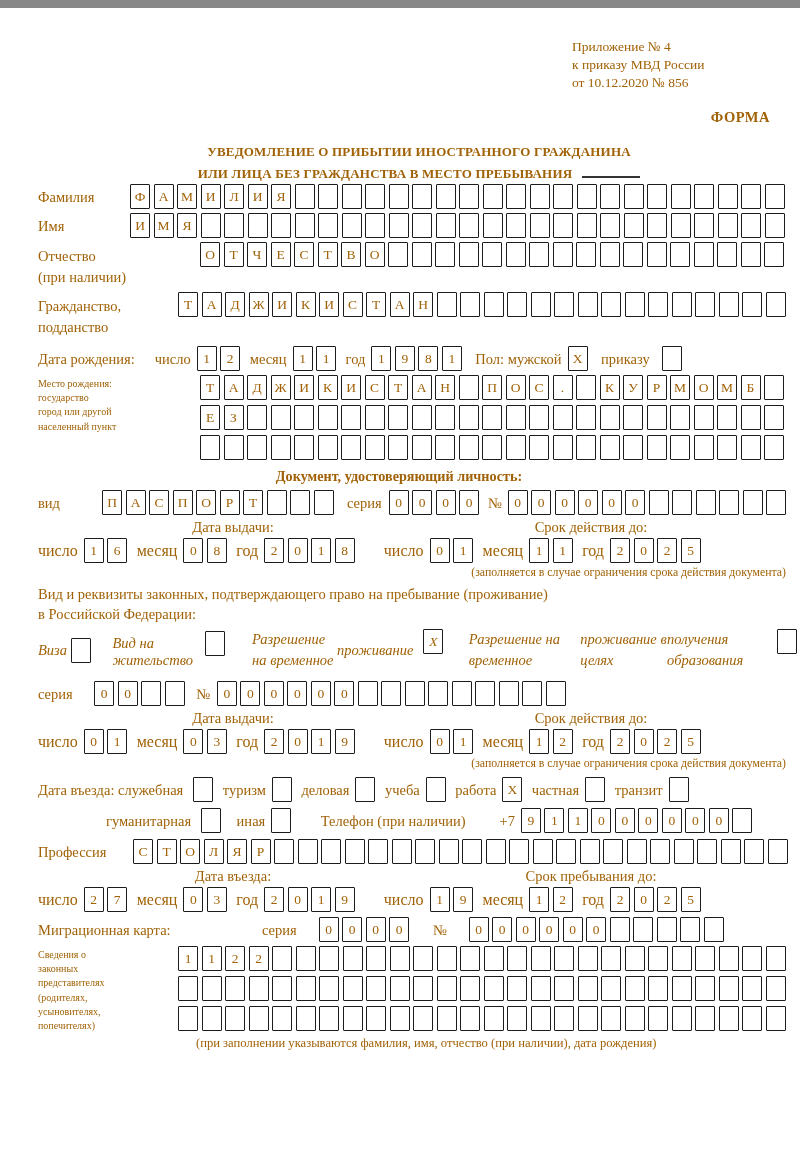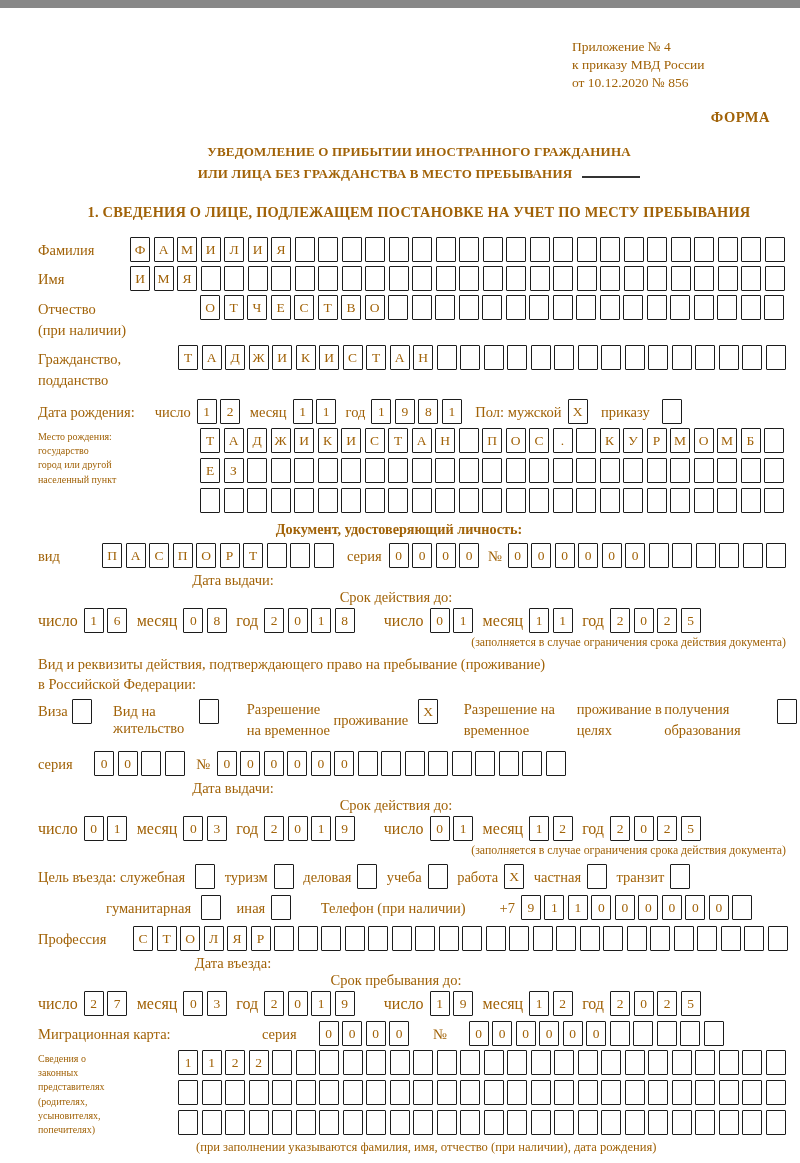--- a/index.html
+++ b/index.html
@@ -22,27 +22,27 @@
     display:inline-flex;flex:0 0 auto;width:20px;height:25px;margin-right:3.5px;
     border:1.6px solid #1c1c1c;border-radius:1px;box-sizing:border-box;
     align-items:center;justify-content:center;font-size:13.5px;background:#fff;
   }
   .w90{width:92px;} .w162{width:162px;} .w140{width:140px;} .w64{width:64px;} .w95{width:95px;} .w190{width:190px;}
   .lblgap{margin:4px 6px 0 6px;flex:0 0 auto;}
   .dg{display:flex;align-items:flex-start;}
   .dg .lblgap:first-child{margin-left:0;}
   .daterow{display:flex;margin-bottom:2px;}
   .dg-right{margin-left:auto;margin-right:96px;}
-  .dh{display:flex;font-size:14.5px;margin:2px 0 2px;flex-direction:column;}
+  .dh{display:flex;font-size:14.5px;margin:2px 0 2px;}
   .dh-l{width:390px;text-align:center;}
   .dh-r{flex:1;text-align:center;padding-right:46px;}
   .note{text-align:right;padding-right:14px;font-size:11.8px;margin:1px 0 6px;}
   .plain{font-size:14.5px;margin:3px 0;}
   .doc-title{font-weight:bold;font-size:14.2px;text-align:center;margin:3px 40px 5px 0;}
-  .optrow{display:flex;align-items:flex-start;margin:6px 0 10px;font-size:14.5px;}
+  .optrow{display:flex;align-items:center;margin:6px 0 10px;font-size:14.5px;font-style:italic;}
   .opt{display:flex;align-items:flex-start;}
   .optlines{display:flex;align-items:center;line-height:1.45;}
   .optbox{margin:0 0 0 10px;}
   .reps{display:flex;align-items:flex-start;margin-top:2px;}
   .reps-labels{width:140px;font-size:10px;line-height:1.42;padding-top:2px;flex:0 0 auto;}
   .reps-cells .cells{margin-bottom:5px;}
   .reps-note{font-size:12.6px;margin:4px 0 0 18px;}
 </style>
 </head>
 <body>
@@ -54,21 +54,20 @@
     <div>к приказу МВД России</div>
     <div>от 10.12.2020 № 856</div>
   </div>
   <div class="forma">ФОРМА</div>
 
   <div class="title">
     <div>УВЕДОМЛЕНИЕ О ПРИБЫТИИ ИНОСТРАННОГО ГРАЖДАНИНА</div>
     <div><span>ИЛИ ЛИЦА БЕЗ ГРАЖДАНСТВА В МЕСТО ПРЕБЫВАНИЯ</span><span class="title-underline"></span></div>
   </div>
 
-  <div class="sec1">1. СВЕДЕНИЯ О ЛИЦЕ, ПОДЛЕЖАЩЕМ ПОСТАНОВКЕ НА УЧЕТ ПО МЕСТУ ПРЕБЫВАНИЯ</div>
 
   <div class="frow">
     <div class="flabel w90">Фамилия</div>
     <div class="cells">
         <span class="cell">Ф</span>
         <span class="cell">А</span>
         <span class="cell">М</span>
         <span class="cell">И</span>
         <span class="cell">Л</span>
         <span class="cell">И</span>
@@ -400,21 +399,21 @@
       <div class="cells">
           <span class="cell">2</span>
           <span class="cell">0</span>
           <span class="cell">2</span>
           <span class="cell">5</span>
         </div>
     </div>
   </div>
   <div class="note">(заполняется в случае ограничения срока действия документа)</div>
 
-  <div class="plain">Вид и реквизиты действия, подтверждающего право на пребывание (проживание)</div>
+  <div class="plain">Вид и реквизиты законных, подтверждающего право на пребывание (проживание)</div>
   <div class="plain">в Российской Федерации:</div>
 
   <div class="optrow">
     <div class="opt">
       <span style="padding-top:4px;">Виза</span>
       <div class="cells optbox" style="margin-left:4px;">
           <span class="cell"></span>
         </div>
     </div>
     <div class="opt" style="margin-left:18px;">
@@ -512,21 +511,21 @@
           <span class="cell">2</span>
           <span class="cell">0</span>
           <span class="cell">2</span>
           <span class="cell">5</span>
         </div>
     </div>
   </div>
   <div class="note">(заполняется в случае ограничения срока действия документа)</div>
 
   <div class="frow" style="margin-top:4px;">
-    <span class="plbl" style="padding-top:4px;margin-right:10px;">Цель въезда: служебная</span>
+    <span class="plbl" style="padding-top:4px;margin-right:10px;">Дата въезда: служебная</span>
     <div class="cells">
         <span class="cell"></span>
       </div>
     <span class="lblgap">туризм</span>
     <div class="cells">
         <span class="cell"></span>
       </div>
     <span class="lblgap">деловая</span>
     <div class="cells">
         <span class="cell"></span>

